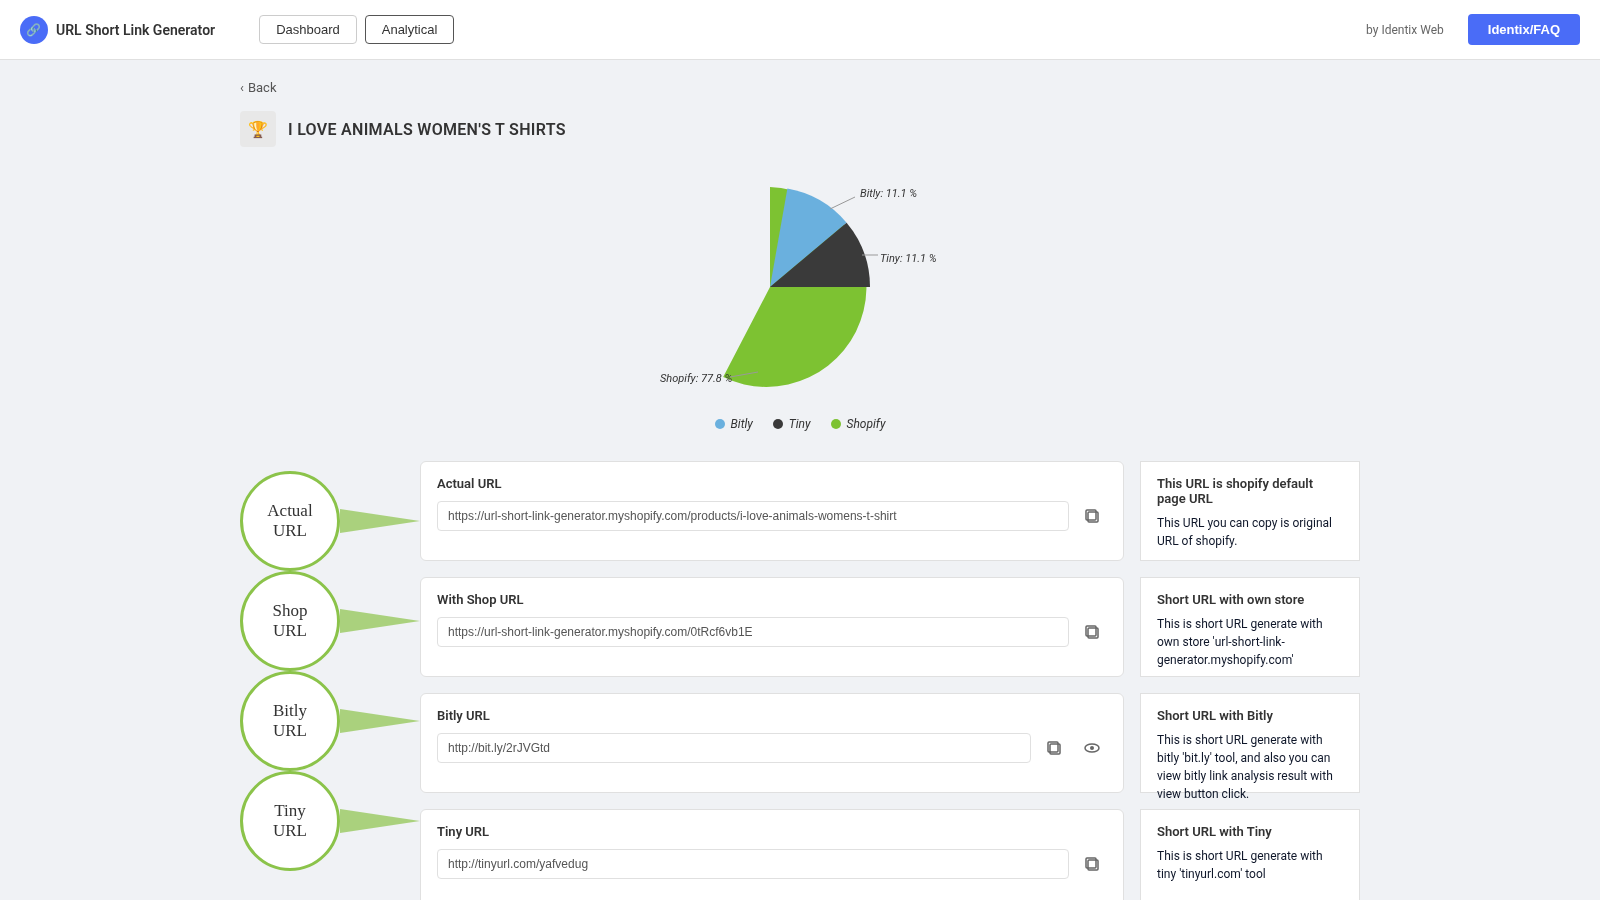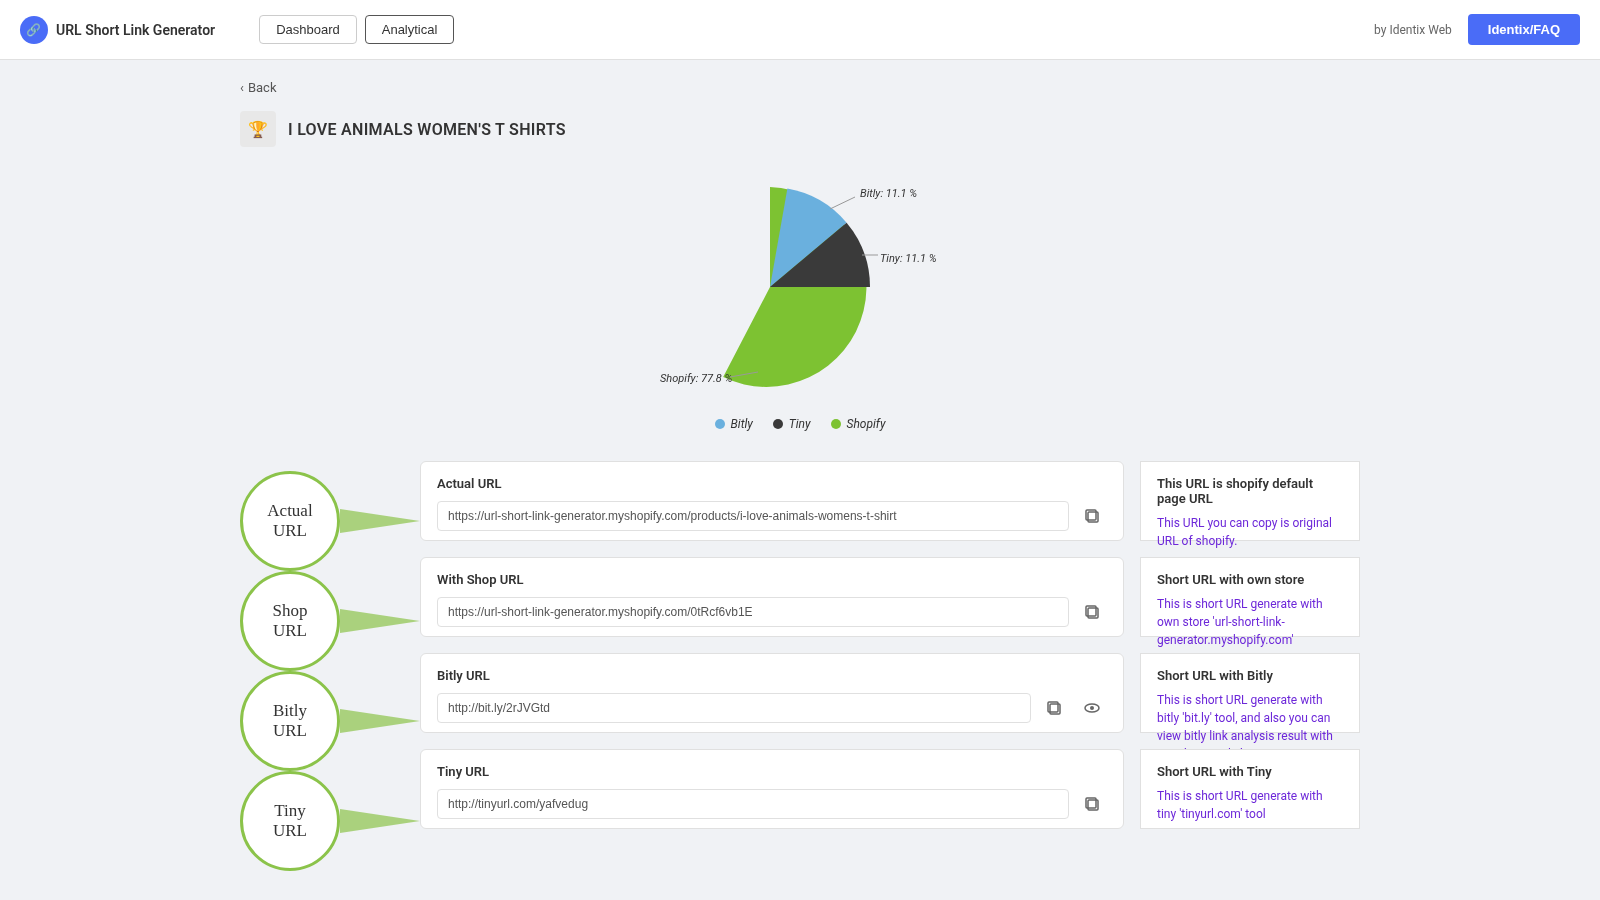--- a/index.html
+++ b/index.html
@@ -75,21 +75,21 @@
       color: #fff;
       border: none;
       border-radius: 4px;
       cursor: pointer;
       font-size: 13px;
       font-weight: 600;
     }
     .header-right-group {
       display: flex;
       align-items: center;
-      gap: 16px;
+      gap: 24px;
     }
 
     
     .main {
       padding: 20px 40px;
       max-width: 1200px;
       margin: 0 auto;
     }
     .back-link {
       display: flex;
@@ -199,21 +199,21 @@
     .content-column {
       flex: 1;
       display: flex;
       flex-direction: column;
       gap: 0;
     }
     .url-row {
       display: flex;
       gap: 16px;
       margin-bottom: 16px;
-      height: 80px;
+      height: 100px;
       align-items: stretch;
     }
     .url-card {
       flex: 1;
       background: #fff;
       border-radius: 6px;
       border: 1px solid #e0e0e0;
       padding: 14px 16px;
       display: flex;
       flex-direction: column;
@@ -262,21 +262,21 @@
       padding: 14px 16px;
     }
     .info-card-title {
       font-size: 13px;
       font-weight: 600;
       color: #333;
       margin-bottom: 8px;
     }
     .info-card-text {
       font-size: 12px;
-      color: #6d28d9;
+      color: #0f172a;
       line-height: 1.5;
     }
 
     
     .chart-label {
       font-size: 11px;
       fill: #333;
     }
   </style>
 </head>

